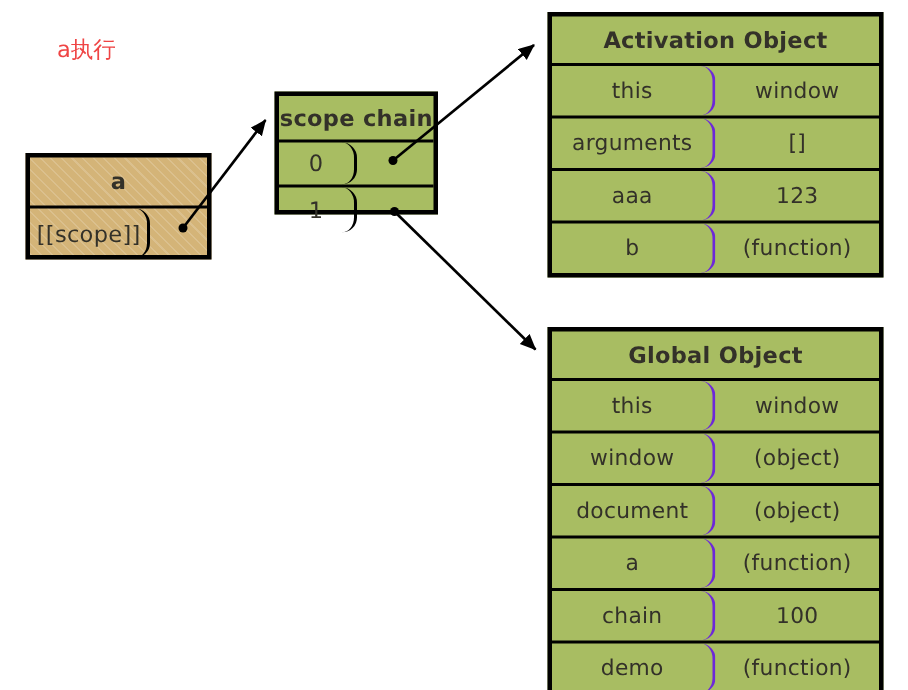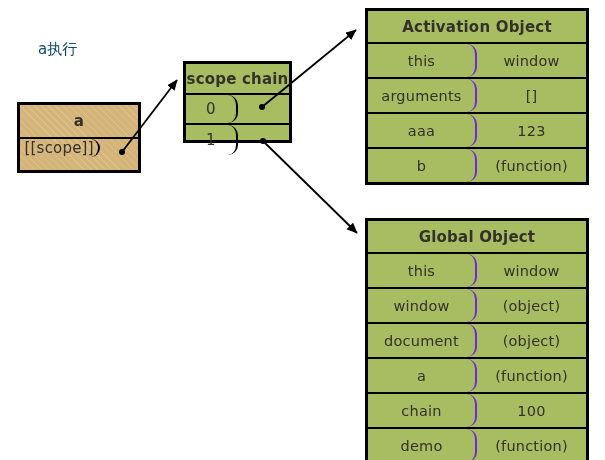--- a/index.html
+++ b/index.html
@@ -36,24 +36,23 @@
     color: #333129;
     font-size: 14.5px;
     letter-spacing: 0.2px;
     white-space: nowrap;
     border-radius: 10px;
   }
 
   
   .free-label {
     position: absolute;
-    color: #0c4a6e;
+    color: #ef4444;
     font-size: 15px;
     white-space: nowrap;
-    margin-top: 16px;
   }
 
   
   #fn-a {
     left: 17px;
     top: 102px;
     width: 124px;
     height: 71px;
     background-color: #d4b478;
     background-image:
@@ -70,21 +69,20 @@
     border-bottom: 2px solid #000000;
   }
   #fn-a .row-title .cell {
     width: 100%;
     height: 100%;
     font-weight: bold;
     font-size: 15px;
   }
   #fn-a .row-scope {
     height: 17px;
-    flex-direction: column;
   }
   #fn-a .row-scope .cell-key {
     width: 68%;
     height: 33px;
     border-right: 2px solid #000000;
     font-size: 15px;
   }
   #fn-a .row-scope .cell-val {
     width: 32%;
     height: 33px;

